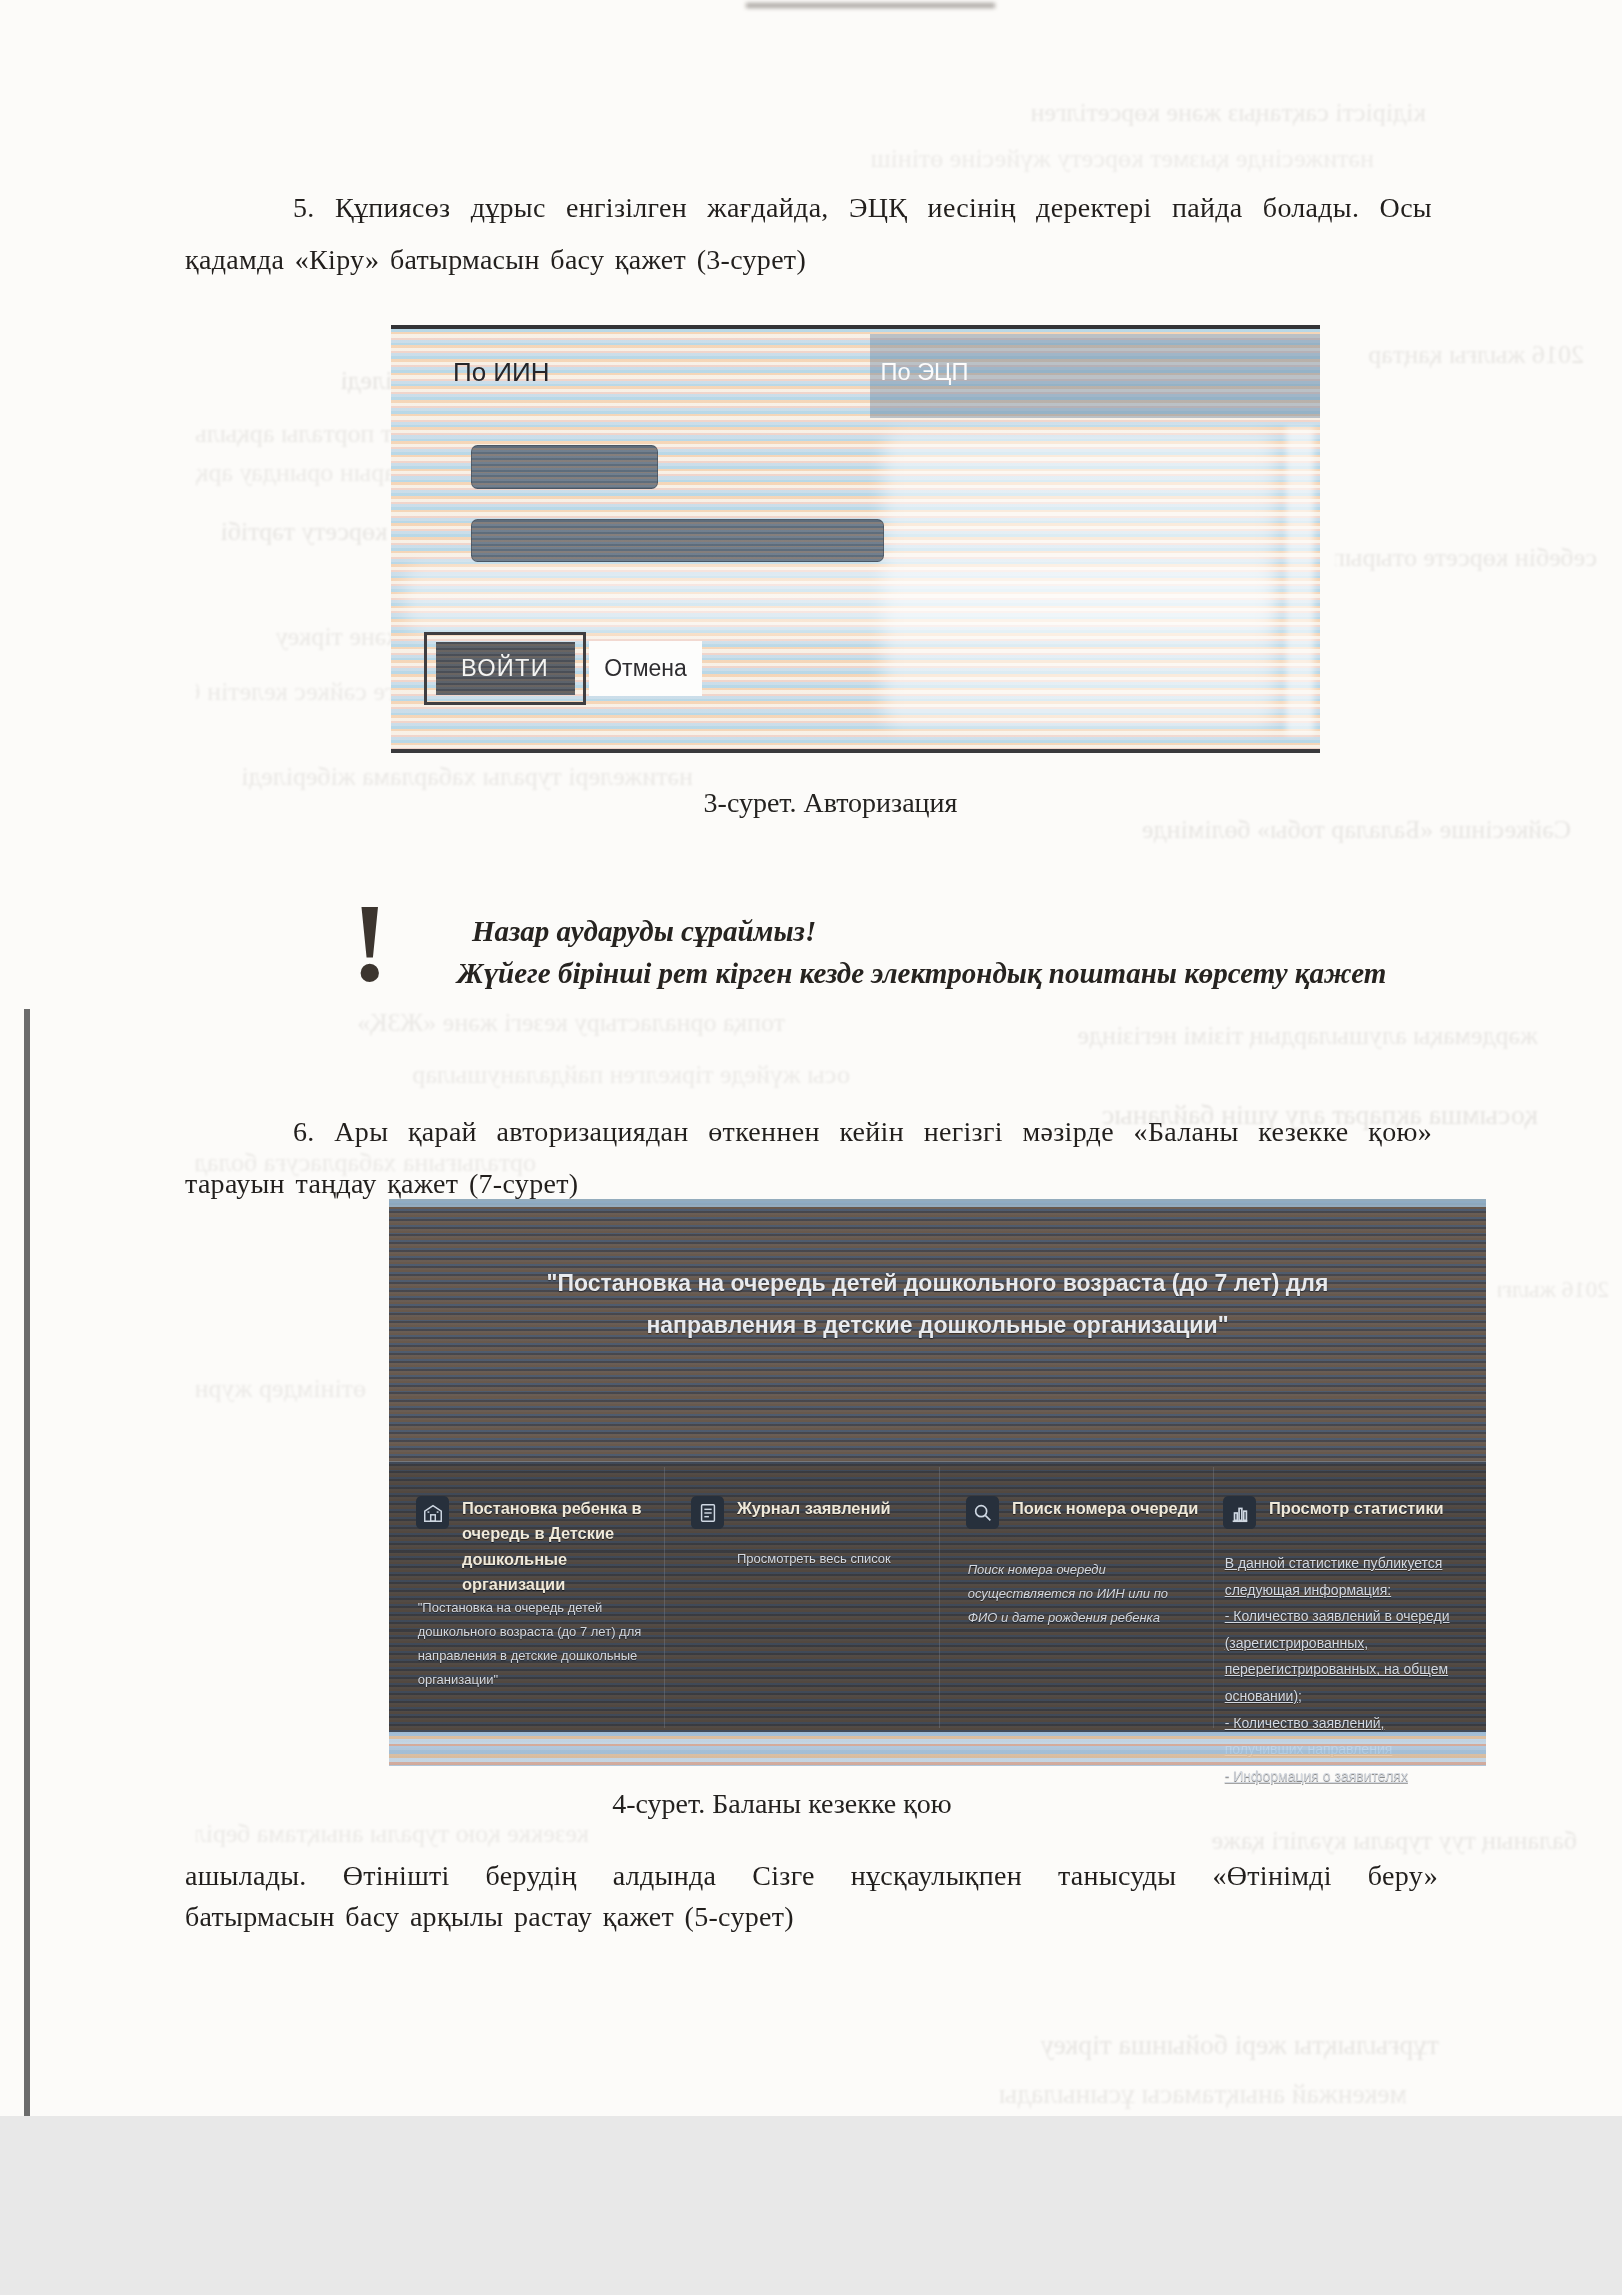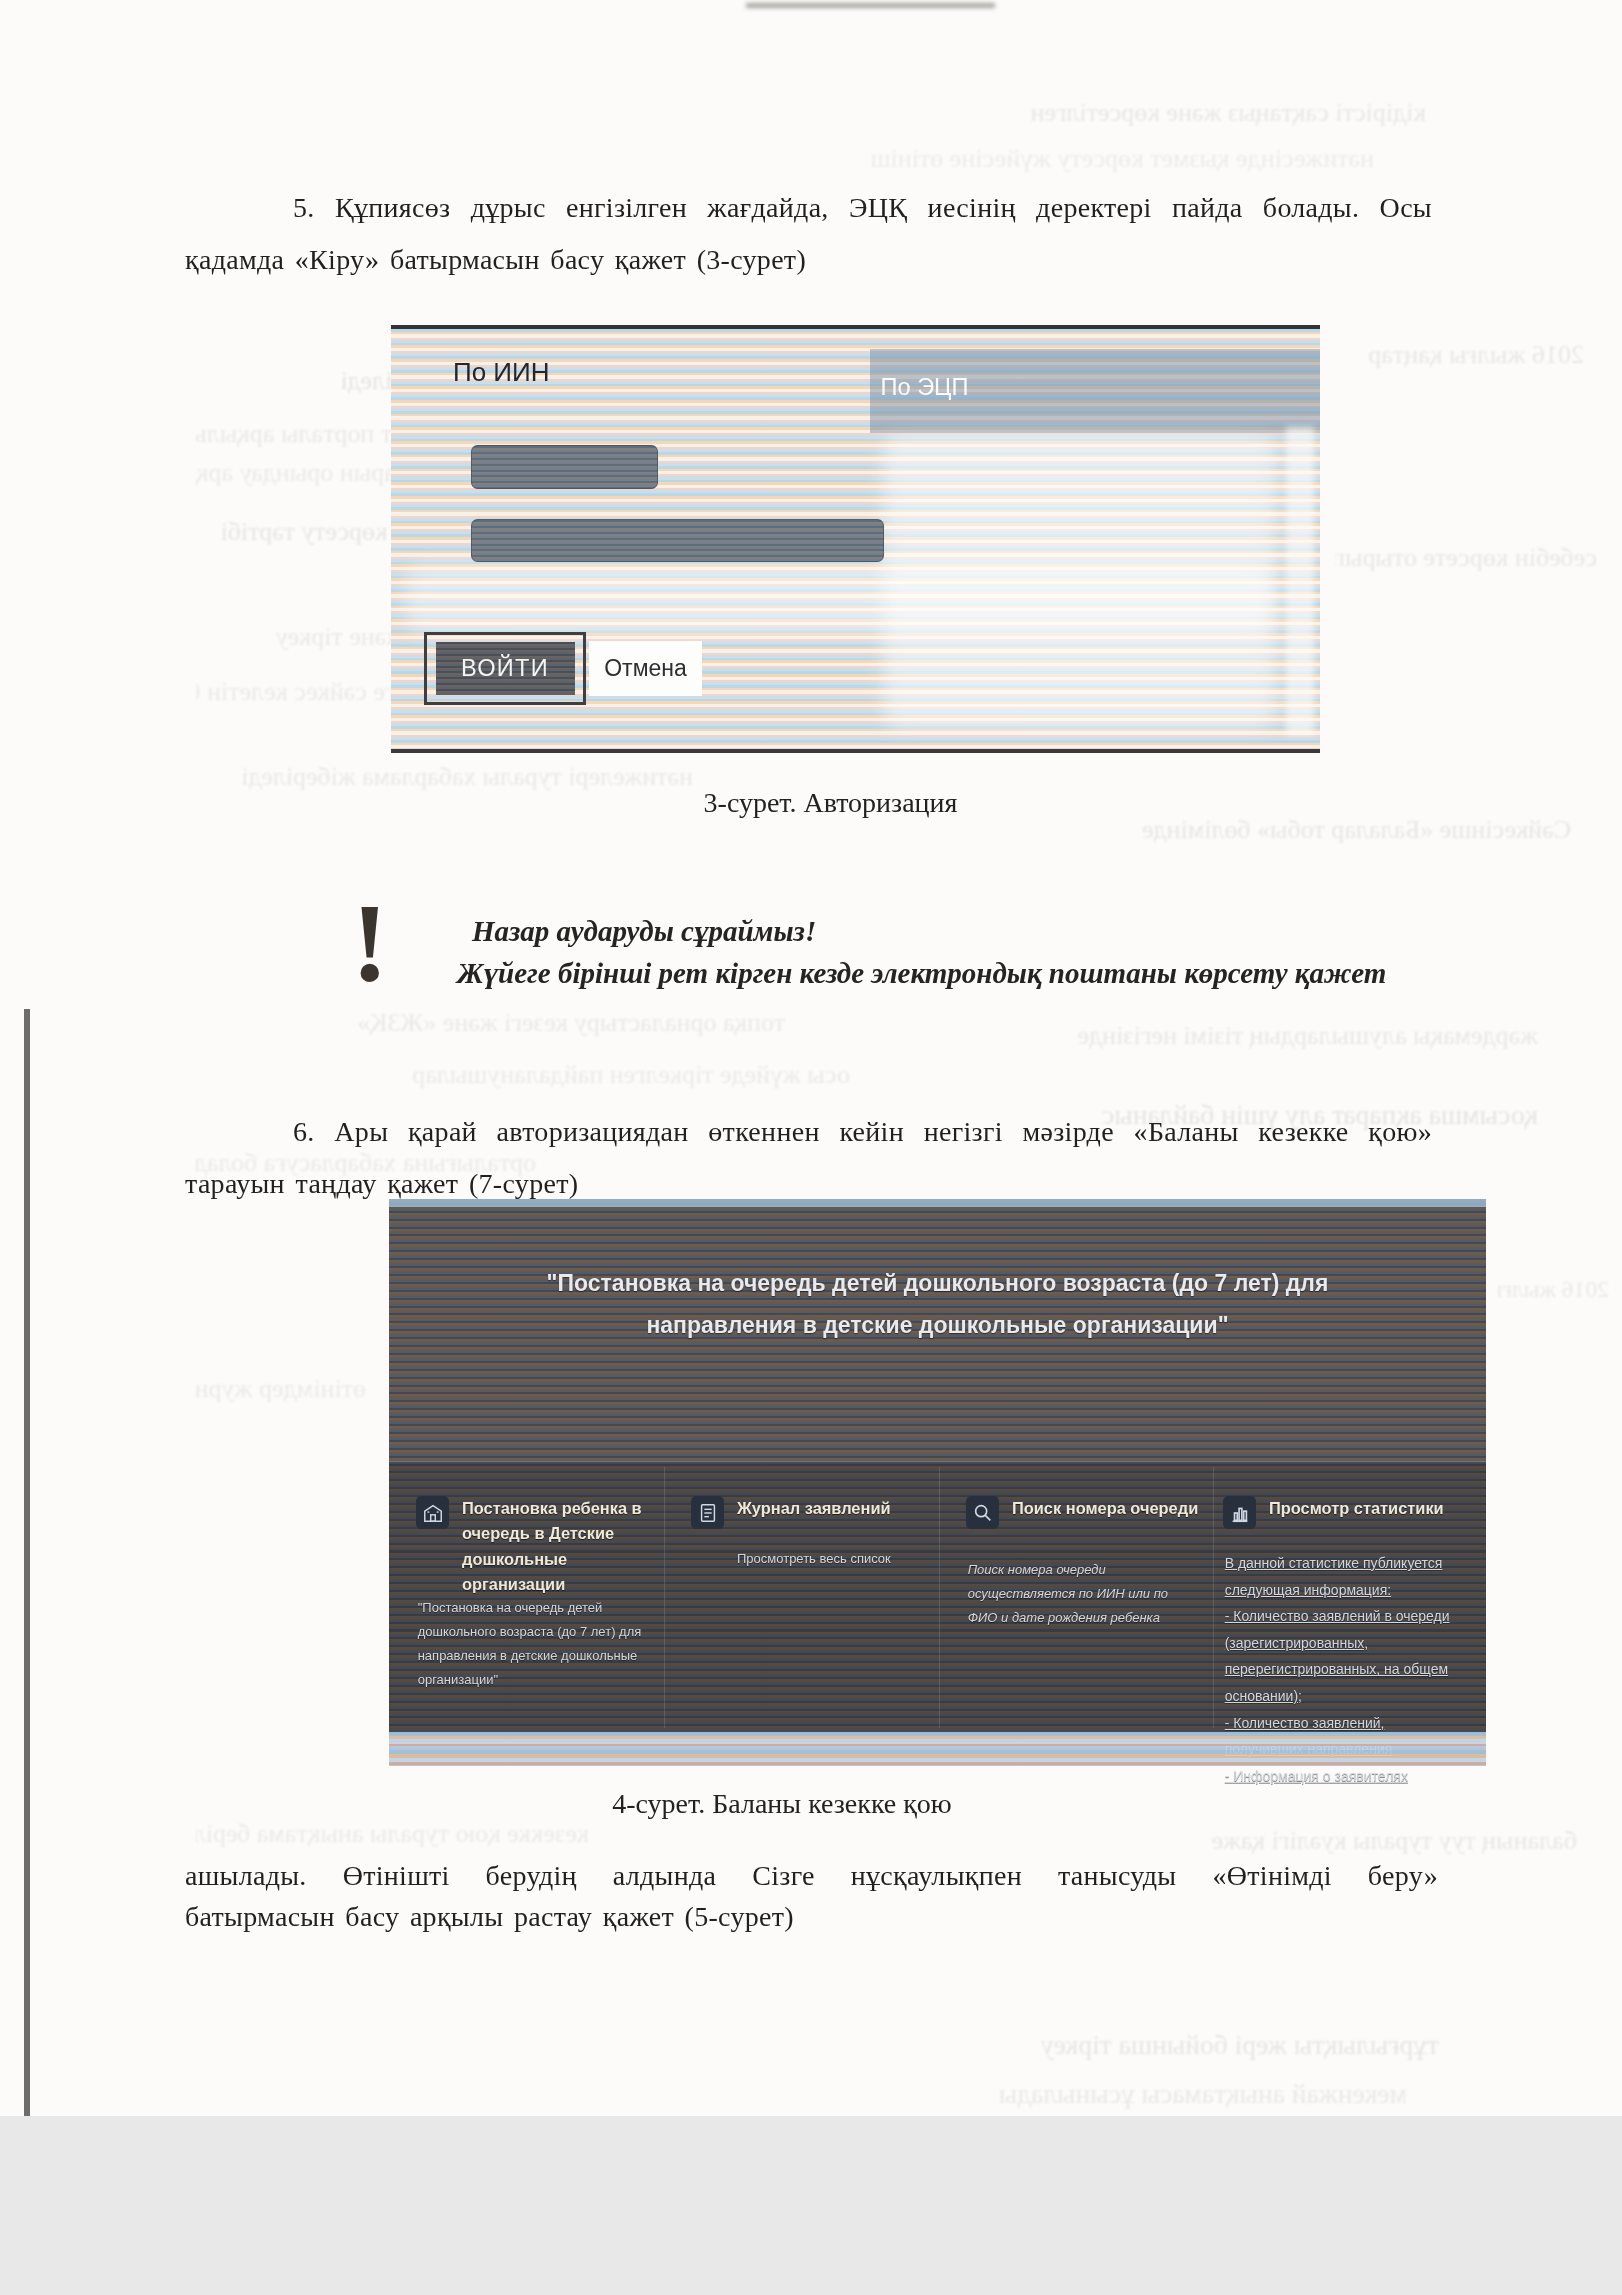--- a/index.html
+++ b/index.html
@@ -29,21 +29,21 @@
   .fig3{position:absolute;left:391px;top:325px;width:929px;height:420px;
         background:repeating-linear-gradient(180deg,
           rgba(137,200,235,.55) 0 2.6px, rgba(245,196,150,.55) 2.6px 5.2px,
           rgba(250,243,233,.65) 5.2px 8.5px, rgba(235,170,160,.35) 8.5px 10.5px,
           rgba(170,210,240,.55) 10.5px 13.7px), #f4ece2;
         border-top:4.6px solid #333336;border-bottom:4.6px solid #3a3a3d;
         font-family:"Liberation Sans",sans-serif;}
   .fig3 .blob{position:absolute;background:rgba(255,255,255,.5);filter:blur(9.2px);border-radius:19.6px;}
   .fig3 .tab-iin{position:absolute;left:62px;top:27.5px;font-size:26px;color:#26262a;}
   .fig3 .tab-eds-region{position:absolute;left:479px;top:5.2px;width:450px;height:84px;
-        background:rgba(96,122,150,.40);margin-top:15px;}
+        background:rgba(96,122,150,.40);}
   .fig3 .tab-eds-label{position:absolute;left:10.5px;top:25px;font-size:23.6px;color:rgba(255,255,255,.95);}
   .fig3 .field{position:absolute;border-radius:6.5px;border:1.3px solid rgba(60,70,80,.55);
         background:repeating-linear-gradient(180deg,
           rgba(40,60,80,.35) 0 2px, rgba(150,110,80,.35) 2px 3.9px,
           rgba(90,110,130,.30) 3.9px 5.9px), #7b8794;}
   .fig3 .scroll-strip{position:absolute;right:6.5px;top:98px;width:27.5px;height:308px;
         background:rgba(255,255,255,.6);filter:blur(3.3px);}
   .btn-outer{position:absolute;left:33px;top:303px;width:162px;height:73px;
         border:3.3px solid #3f3e41;box-sizing:border-box;}
   .btn-login{position:absolute;left:8.5px;top:7.2px;right:8.5px;bottom:7.2px;

